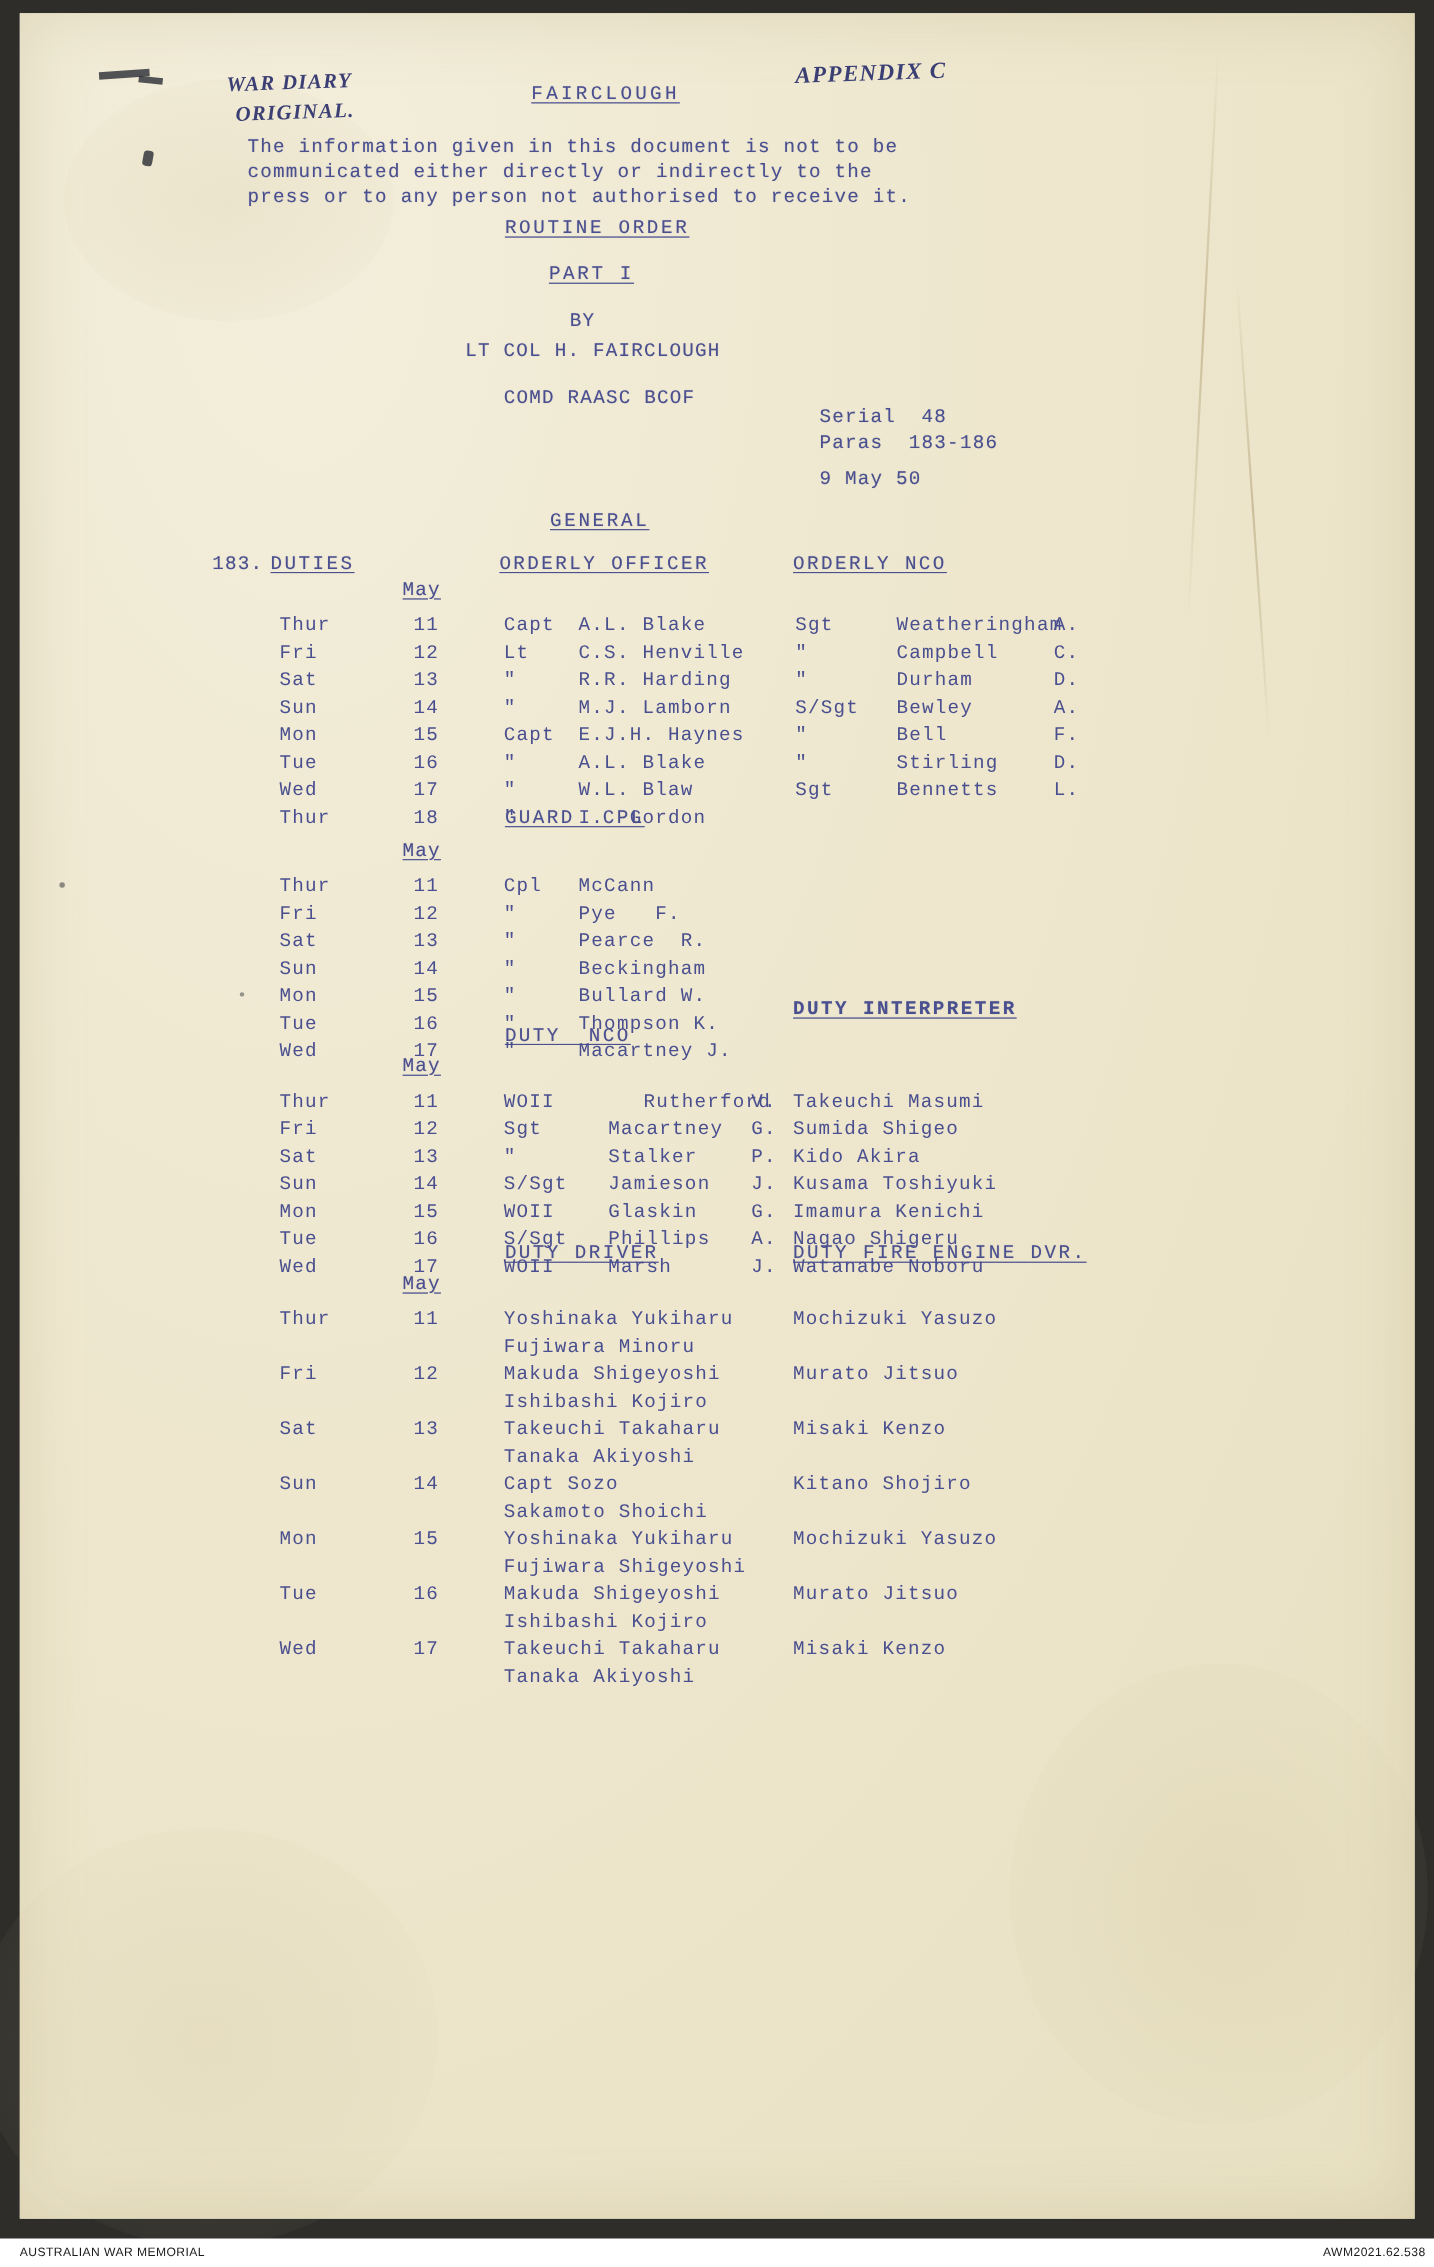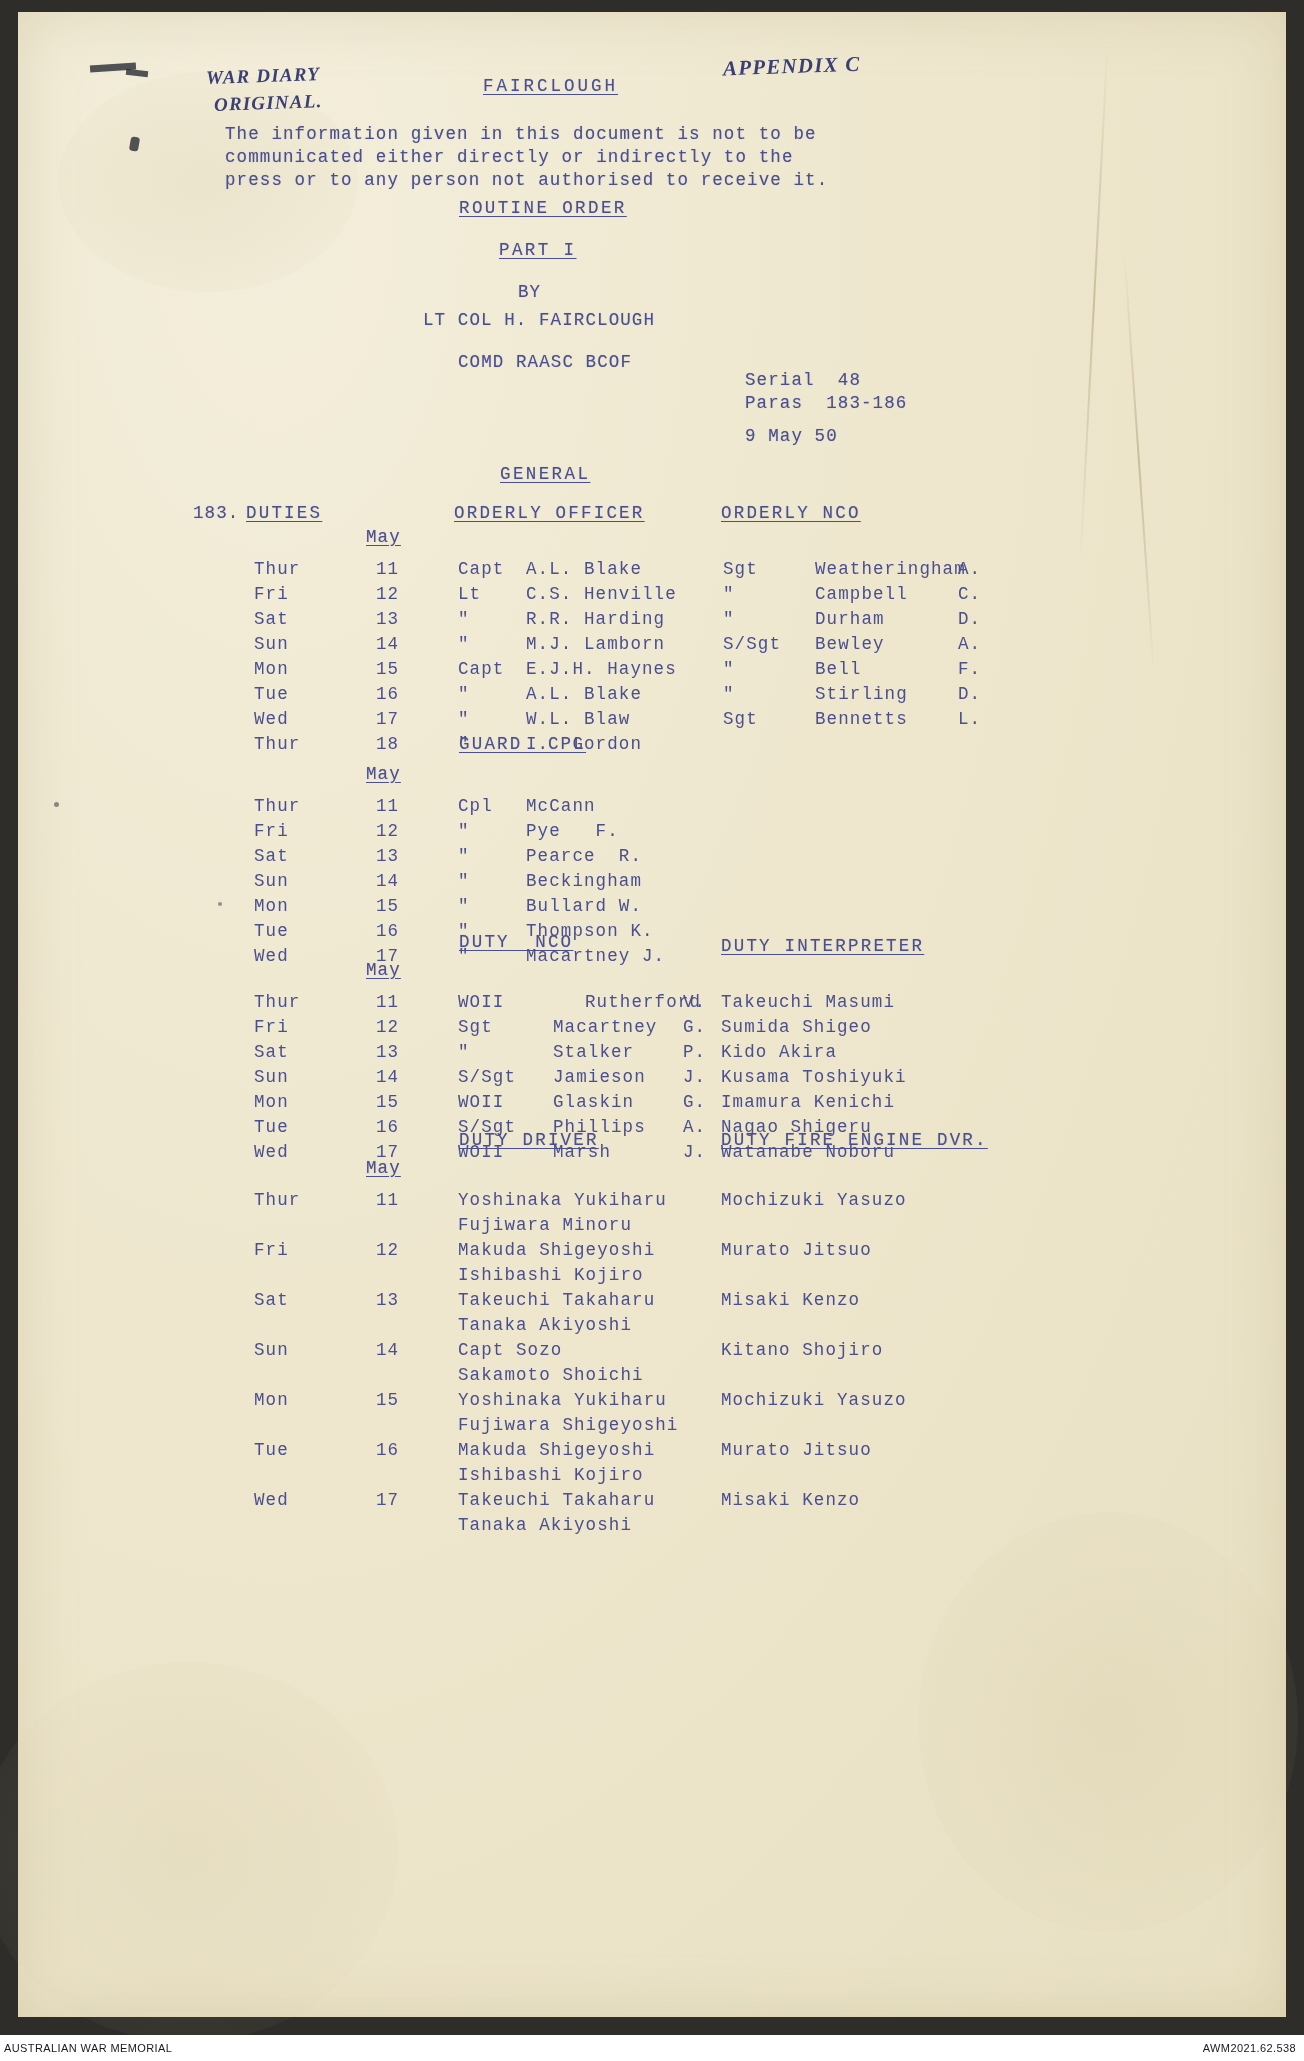--- a/index.html
+++ b/index.html
@@ -44,21 +44,21 @@
     left: 0;
     bottom: 0;
     width: 1304px;
     height: 26px;
     background: #ffffff;
     color: #1a1a1a;
     font-family: "Liberation Sans", sans-serif;
     font-size: 11px;
     line-height: 26px;
   }
-  #footerbar .left { position: absolute; left: 4px; top: 0; letter-spacing: .4px; text-align: right;}
+  #footerbar .left { position: absolute; left: 18px; top: 0; letter-spacing: .4px; text-align: right;}
   #footerbar .right { position: absolute; right: 8px; top: 0; letter-spacing: .4px;}
 
   
   .tw {
     position: absolute;
     color: #4a4f8f;
     font-family: "Liberation Mono", monospace;
     font-size: 17.5px;
     letter-spacing: 1.1px;
     white-space: pre;
@@ -165,21 +165,21 @@
         <div class="row" style="height: 25px;"><span class="cell" style="left: 236px;">Thur</span><span class="cell" style="left: 358px;">11</span><span class="cell" style="left: 440px;">Cpl</span><span class="cell" style="left: 508px;">McCann</span></div>
         <div class="row" style="height: 25px;"><span class="cell" style="left: 236px;">Fri</span><span class="cell" style="left: 358px;">12</span><span class="cell" style="left: 440px;">"</span><span class="cell" style="left: 508px;">Pye   F.</span></div>
         <div class="row" style="height: 25px;"><span class="cell" style="left: 236px;">Sat</span><span class="cell" style="left: 358px;">13</span><span class="cell" style="left: 440px;">"</span><span class="cell" style="left: 508px;">Pearce  R.</span></div>
         <div class="row" style="height: 25px;"><span class="cell" style="left: 236px;">Sun</span><span class="cell" style="left: 358px;">14</span><span class="cell" style="left: 440px;">"</span><span class="cell" style="left: 508px;">Beckingham</span></div>
         <div class="row" style="height: 25px;"><span class="cell" style="left: 236px;">Mon</span><span class="cell" style="left: 358px;">15</span><span class="cell" style="left: 440px;">"</span><span class="cell" style="left: 508px;">Bullard W.</span></div>
         <div class="row" style="height: 25px;"><span class="cell" style="left: 236px;">Tue</span><span class="cell" style="left: 358px;">16</span><span class="cell" style="left: 440px;">"</span><span class="cell" style="left: 508px;">Thompson K.</span></div>
         <div class="row" style="height: 25px;"><span class="cell" style="left: 236px;">Wed</span><span class="cell" style="left: 358px;">17</span><span class="cell" style="left: 440px;">"</span><span class="cell" style="left: 508px;">Macartney J.</span></div>
       </div>
 
     <div class="tw u" style="left:441px;top:920px;letter-spacing:2.2px;">DUTY  NCO</div>
-    <div class="tw u" style="left:703px;top:924px;letter-spacing:2.2px;">DUTY INTERPRETER</div>
+    <div class="tw u" style="left:703px;top:896px;letter-spacing:2.2px;font-weight:bold;">DUTY INTERPRETER</div>
     <div class="tw u" style="left:348px;top:948px;">May</div>
     <div class="table" style="left:0;top:980px;" id="tbl-nco">
         <div class="row" style="height: 25px;"><span class="cell" style="left: 236px;">Thur</span><span class="cell" style="left: 358px;">11</span><span class="cell" style="left: 440px;">WOII</span><span class="cell" style="left: 535px; margin-left: 32px;">Rutherford</span><span class="cell" style="left: 665px;">V.</span><span class="cell" style="left: 703px;">Takeuchi Masumi</span></div>
         <div class="row" style="height: 25px;"><span class="cell" style="left: 236px;">Fri</span><span class="cell" style="left: 358px;">12</span><span class="cell" style="left: 440px;">Sgt</span><span class="cell" style="left: 535px;">Macartney</span><span class="cell" style="left: 665px;">G.</span><span class="cell" style="left: 703px;">Sumida Shigeo</span></div>
         <div class="row" style="height: 25px;"><span class="cell" style="left: 236px;">Sat</span><span class="cell" style="left: 358px;">13</span><span class="cell" style="left: 440px;">"</span><span class="cell" style="left: 535px;">Stalker</span><span class="cell" style="left: 665px;">P.</span><span class="cell" style="left: 703px;">Kido Akira</span></div>
         <div class="row" style="height: 25px;"><span class="cell" style="left: 236px;">Sun</span><span class="cell" style="left: 358px;">14</span><span class="cell" style="left: 440px;">S/Sgt</span><span class="cell" style="left: 535px;">Jamieson</span><span class="cell" style="left: 665px;">J.</span><span class="cell" style="left: 703px;">Kusama Toshiyuki</span></div>
         <div class="row" style="height: 25px;"><span class="cell" style="left: 236px;">Mon</span><span class="cell" style="left: 358px;">15</span><span class="cell" style="left: 440px;">WOII</span><span class="cell" style="left: 535px;">Glaskin</span><span class="cell" style="left: 665px;">G.</span><span class="cell" style="left: 703px;">Imamura Kenichi</span></div>
         <div class="row" style="height: 25px;"><span class="cell" style="left: 236px;">Tue</span><span class="cell" style="left: 358px;">16</span><span class="cell" style="left: 440px;">S/Sgt</span><span class="cell" style="left: 535px;">Phillips</span><span class="cell" style="left: 665px;">A.</span><span class="cell" style="left: 703px;">Nagao Shigeru</span></div>
         <div class="row" style="height: 25px;"><span class="cell" style="left: 236px;">Wed</span><span class="cell" style="left: 358px;">17</span><span class="cell" style="left: 440px;">WOII</span><span class="cell" style="left: 535px;">Marsh</span><span class="cell" style="left: 665px;">J.</span><span class="cell" style="left: 703px;">Watanabe Noboru</span></div>
       </div>

